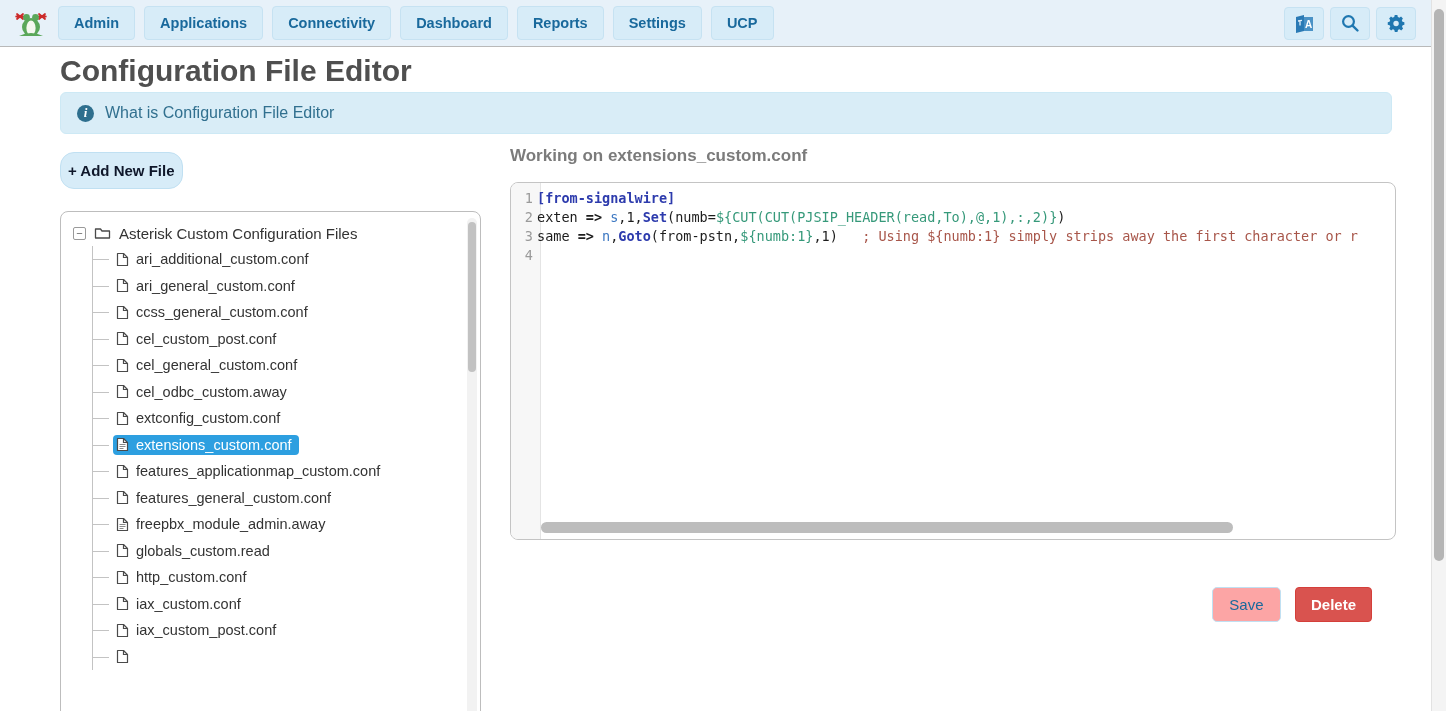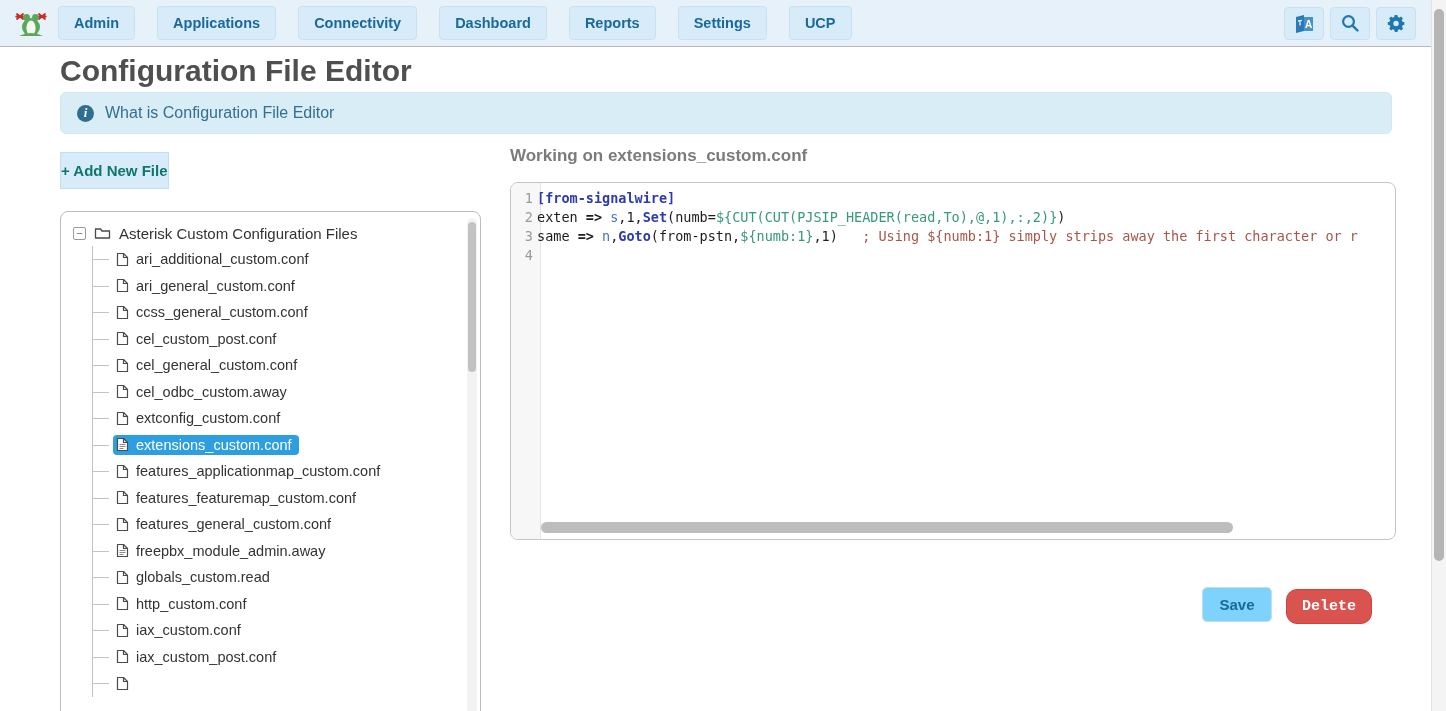--- a/index.html
+++ b/index.html
@@ -4,21 +4,21 @@
 <style>
   * { box-sizing: border-box; margin: 0; padding: 0; }
   html, body { width: 1446px; height: 711px; overflow: hidden; background: #ffffff;
     font-family: "Liberation Sans", sans-serif; position: relative; }
 
   
   .navbar { position: absolute; left: 0; top: 0; width: 1446px; height: 47px;
     background: #e7f1f9; border-bottom: 1px solid #b9b9b9;
     display: flex; align-items: center; padding: 0 14px; }
   .logo { width: 34px; height: 32px; margin-right: 10px; flex: 0 0 auto; cursor: pointer; }
-  .nav-items { display: flex; gap: 22px; }
+  .nav-items { display: flex; gap: 9px; }
   .nav-btn { background: #d7ecf8; border: 1px solid #c6e2f2; border-radius: 4px;
     color: #19699c; font-weight: bold; font-size: 14.5px; padding: 8px 15px;
     cursor: pointer; font-family: "Liberation Sans", sans-serif; }
   .nav-right { margin-left: auto; margin-right: 16px; display: flex; gap: 6px; }
   .icon-btn { background: #d7ecf8; border: 1px solid #c6e2f2; border-radius: 4px;
     width: 40px; height: 33px; display: flex; align-items: center; justify-content: center;
     cursor: pointer; }
 
   
   .page-scrollbar { position: absolute; right: 0; top: 0; width: 15px; height: 711px;
@@ -33,22 +33,22 @@
     background: #d9edf7; border: 1px solid #cde9f5; border-radius: 6px;
     display: flex; align-items: center; padding: 0 16px; gap: 11px;
     color: #31708f; font-size: 16px; cursor: pointer; }
   .info-icon { width: 17px; height: 17px; border-radius: 50%; background: #2e6f8e;
     color: #ffffff; font-family: "Liberation Serif", serif; font-style: italic;
     font-weight: bold; font-size: 13px; display: flex; align-items: center;
     justify-content: center; flex: 0 0 auto; }
 
   
   .add-file-btn { position: absolute; left: 60px; top: 152px; background: #d7ecf8;
-    border: 1px solid #c0e0f2; border-radius: 0; color: #0f766e; font-weight: bold;
-    font-size: 15px; padding: 9px 0; cursor: pointer;
+    border: 1px solid #c0e0f2; border-radius: 14px; color: #0f172a; font-weight: bold;
+    font-size: 15px; padding: 9px 7px; cursor: pointer;
     font-family: "Liberation Sans", sans-serif; }
   .tree-panel { position: absolute; left: 60px; top: 211px; width: 421px; height: 540px;
     border: 1px solid #bdbdbd; border-radius: 8px; background: #ffffff;
     overflow: hidden; padding: 8px 0 0 12px; }
   .tree-scrollbar { position: absolute; right: 3px; top: 6px; width: 10px; height: 528px;
     background: #f2f2f2; border-radius: 5px; }
   .tree-scrollbar .thumb { position: absolute; left: 1px; top: 4px; width: 8px;
     height: 150px; background: #c2c2c2; border-radius: 4px; }
   .tree-root { display: flex; align-items: center; gap: 8px; height: 26px;
     font-size: 15px; color: #333; }
@@ -83,26 +83,26 @@
   .tok-plain   { color: #1c1c1c; }
   .tok-op      { color: #1c1c1c; font-weight: bold; }
   .tok-atom    { color: #3d78c2; }
   .tok-func    { color: #2d3bad; font-weight: bold; }
   .tok-var     { color: #36997a; }
   .tok-comment { color: #a8564a; }
   .h-scrollbar { position: absolute; left: 30px; bottom: 6px; width: 692px; height: 11px;
     background: #bdbdbd; border-radius: 6px; cursor: grab; }
 
   .actions { position: absolute; left: 510px; top: 587px; width: 862px; text-align: right; }
-  .btn-save { background: #7dd3fc; border: 1px solid #c0e0f2; border-radius: 5px;
-    color: #19699c; font-weight: bold; font-size: 15px; padding: 8px 16px;
+  .btn-save { background: #fca5a5; border: 1px solid #c0e0f2; border-radius: 5px;
+    color: #19699c; font-weight: normal; font-size: 15px; padding: 8px 16px;
     cursor: pointer; font-family: "Liberation Sans", sans-serif; }
-  .btn-delete { background: #d9534f; border: 1px solid #d43f3a; border-radius: 11px;
+  .btn-delete { background: #d9534f; border: 1px solid #d43f3a; border-radius: 4px;
     color: #ffffff; font-weight: bold; font-size: 15px; padding: 8px 15px;
-    margin-left: 10px; cursor: pointer; font-family: Liberation Mono, monospace; }
+    margin-left: 10px; cursor: pointer; font-family: Liberation Sans, sans-serif; }
 </style>
 </head>
 <body>
 
 <div class="navbar">
   <div class="logo">
     <svg width="34" height="32" viewBox="0 0 34 32">
       <g stroke="#cc2a2a" stroke-width="1.8" stroke-linecap="round">
         <path d="M3 7 l6 5 M9 7 l-6 5 M2.2 9.5 l7.6 0.2"></path>
         <path d="M25 7 l6 5 M31 7 l-6 5 M24.2 9.7 l7.6 -0.2"></path>
@@ -277,31 +277,20 @@
         </span>
       </div>
       <div class="tree-item">
         <span class="chip">
           <span class="file-icon">
             <svg width="13" height="15" viewBox="0 0 13 15">
               <path d="M1.5 1.5 h6 l4 4 v8 h-10 z" fill="#ffffff" stroke="#4a4a4a" stroke-width="1.2" stroke-linejoin="round"></path>
               <path d="M7.5 1.5 v4 h4" fill="none" stroke="#4a4a4a" stroke-width="1.2"></path>
             </svg>
           </span>
-          <span>features_featuremap_custom.conf</span>
-        </span>
-      </div>
-      <div class="tree-item">
-        <span class="chip">
-          <span class="file-icon">
-            <svg width="13" height="15" viewBox="0 0 13 15">
-              <path d="M1.5 1.5 h6 l4 4 v8 h-10 z" fill="#ffffff" stroke="#4a4a4a" stroke-width="1.2" stroke-linejoin="round"></path>
-              <path d="M7.5 1.5 v4 h4" fill="none" stroke="#4a4a4a" stroke-width="1.2"></path>
-            </svg>
-          </span>
           <span>features_general_custom.conf</span>
         </span>
       </div>
       <div class="tree-item">
         <span class="chip">
           <span class="file-icon">
             <svg width="13" height="15" viewBox="0 0 13 15">
               <path d="M1.5 1.5 h6 l4 4 v8 h-10 z" fill="#ffffff" stroke="#4a4a4a" stroke-width="1.2" stroke-linejoin="round"></path>
               <path d="M7.5 1.5 v4 h4" fill="none" stroke="#4a4a4a" stroke-width="1.2"></path>
               <path d="M3.5 7.5 h6 M3.5 9.5 h6 M3.5 11.5 h4" stroke="#8a8a8a" stroke-width="1"></path>

